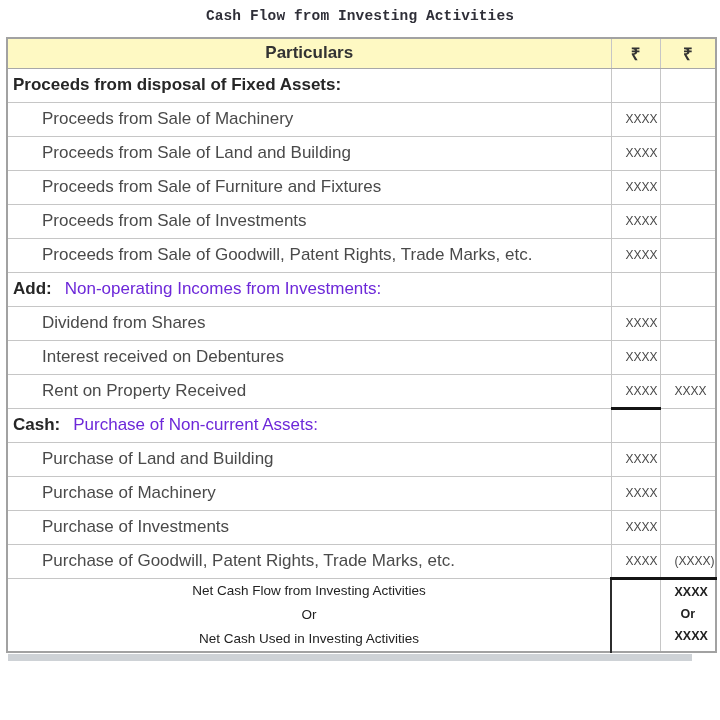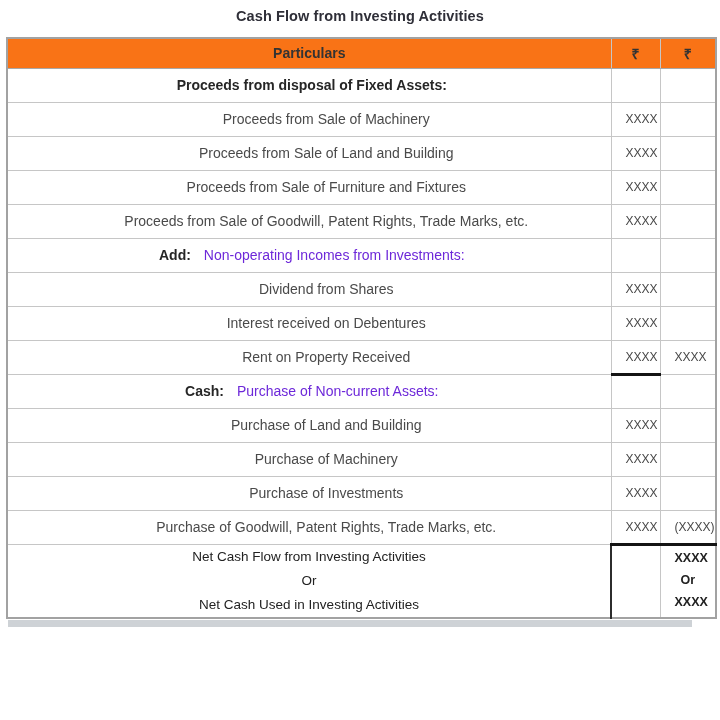--- a/index.html
+++ b/index.html
@@ -10,49 +10,50 @@
     font-family: "Liberation Sans", sans-serif;
     overflow: hidden;
   }
   .title {
     padding-top: 8px;
     text-align: center;
     font-size: 14.5px;
     font-weight: bold;
     color: #2f2f38;
     letter-spacing: .1px;
+    font-family: Liberation Mono, monospace;
   }
   table.cf-table {
     border-collapse: collapse;
     table-layout: fixed;
     width: 709px;
     margin: 13px 0 0 6px;
     border: 2px solid #a2a2a2;
   }
   .cf-table th, .cf-table td {
     border: 1px solid #c6c6c6;
     padding: 0;
     overflow: hidden;
     white-space: nowrap;
   }
   .cf-table th {
-    background: #f97316;
+    background: #fef9c3;
     height: 30px;
-    font-size: 14px;
+    font-size: 17px;
     font-weight: bold;
     color: #333333;
     text-align: center;
     border-bottom-color: #a8a8a8;
   }
   .cf-table td { height: 34px; }
   td.part {
-    font-size: 14px;
+    font-size: 17px;
     color: #4a4a4a;
     padding-left: 34px;
-    text-align: center;
+    text-align: left;
   }
   tr.section td.part {
     padding-left: 5px;
     font-weight: bold;
     color: #262626;
   }
   tr.prefixed td.part { padding-left: 5px; font-weight: normal; }
   tr.prefixed .prefix { font-weight: bold; color: #262626; margin-right: 13px; }
   tr.prefixed .rest { color: #6d28d9; }
   td.amt {
@@ -118,20 +119,25 @@
       <td class="part">Proceeds from Sale of Land and Building</td>
       <td class="amt">XXXX</td>
       <td class="amt"></td>
     </tr>
     <tr>
       <td class="part">Proceeds from Sale of Furniture and Fixtures</td>
       <td class="amt">XXXX</td>
       <td class="amt"></td>
     </tr>
     <tr>
+      <td class="part">Proceeds from Sale of Investments</td>
+      <td class="amt">XXXX</td>
+      <td class="amt"></td>
+    </tr>
+    <tr>
       <td class="part">Proceeds from Sale of Goodwill, Patent Rights, Trade Marks, etc.</td>
       <td class="amt">XXXX</td>
       <td class="amt"></td>
     </tr>
     <tr class="prefixed">
       <td class="part">
         <span class="prefix">Add:</span><span class="rest">Non-operating Incomes from Investments:</span>
       </td>
       <td class="amt"></td>
       <td class="amt"></td>

